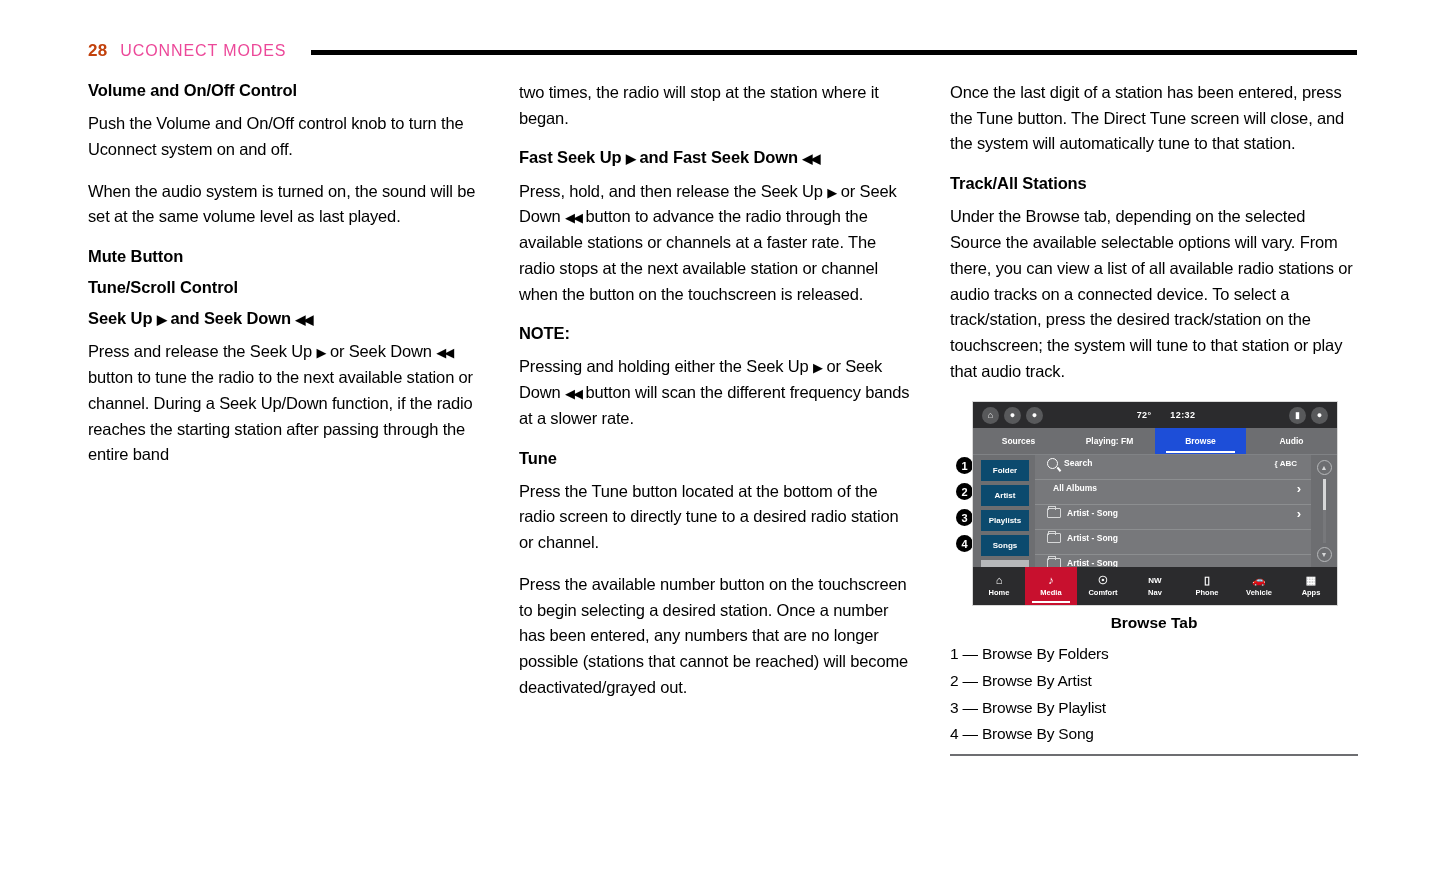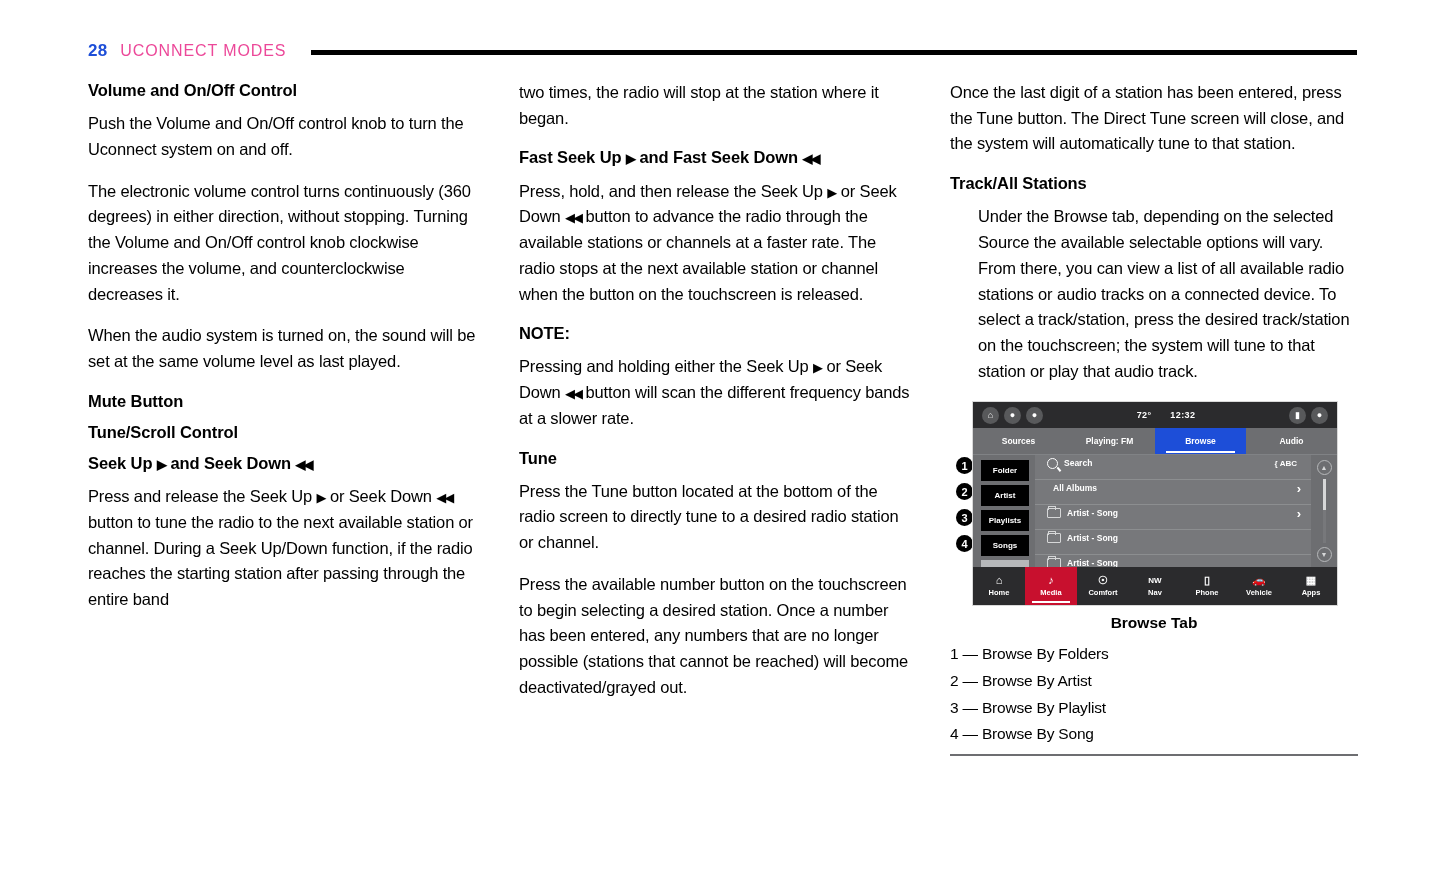--- a/index.html
+++ b/index.html
@@ -18,21 +18,21 @@
   
   .page-header {
     position: absolute;
     left: 88px; top: 36px;
     width: 1269px; height: 30px;
     display: flex; align-items: center;
   }
   .page-number {
     font-size: 17px; font-weight: bold;
     letter-spacing: .2px;
-    color: #1d4ed8;
+    color: #c2410c;
   }
   .header-title {
     font-size: 16px; font-weight: normal;
     color: #ec4899;
     letter-spacing: .9px;
     margin-left: 13px;
     white-space: nowrap;
   }
   .header-rule {
     flex: 1 1 auto;
@@ -62,21 +62,21 @@
     margin: 0 0 11px 0;
     line-height: 1.22;
     letter-spacing: -0.1px;
   }
   p.body {
     font-size: 16.5px;
     line-height: 1.56;
     margin: 0 0 16px 0;
     letter-spacing: -0.15px;
   }
-  p.body.nogap { margin-bottom: 0; margin-left: 28px; }
+  p.body.nogap { margin-bottom: 0; }
 
   .gly { font-size: 14px; letter-spacing: -1px; }
   .gly-up::before { content: "\25B6"; font-size: 13px; }
   .gly-dn::before { content: "\25C0\25C0"; font-size: 13px; letter-spacing: -2px; }
 
   
   .figure {
     margin-top: 17px;
     position: relative;
     width: 408px;
@@ -176,21 +176,21 @@
   .scr-side {
     width: 62px;
     flex: none;
     padding: 5px 6px 0 8px;
     display: flex; flex-direction: column;
     gap: 4px;
     background: #6d6e71;
   }
   .side-btn {
     height: 21px;
-    background: #000000;
+    background: #0c4a6e;
     color: #fff;
     font-size: 8px;
     font-weight: bold;
     display: flex; align-items: center; justify-content: center;
     flex: none;
   }
   .side-btn.more {
     background: #b6b8ba;
     color: #ffffff;
     font-size: 11px;
@@ -338,21 +338,20 @@
   <span class="page-number">28</span>
   <span class="header-title">UCONNECT MODES</span>
   <span class="header-rule"></span>
 </div>
 
 <div class="columns">
 
   <div class="col">
     <h3 class="sect">Volume and On/Off Control</h3>
     <p class="body">Push the Volume and On/Off control knob to turn the Uconnect system on and off.</p>
-    <p class="body">The electronic volume control turns continuously (360 degrees) in either direction, without stopping. Turning the Volume and On/Off control knob clockwise increases the volume, and counterclockwise decreases it.</p>
     <p class="body">When the audio system is turned on, the sound will be set at the same volume level as last played.</p>
     <h3 class="sect">Mute Button</h3>
     <h3 class="sect">Tune/Scroll Control</h3>
     <h3 class="sect">
       <span>Seek Up</span>
       <span class="gly gly-up"></span>
       <span>and Seek Down</span>
       <span class="gly gly-dn"></span>
     </h3>
     <p class="body">

